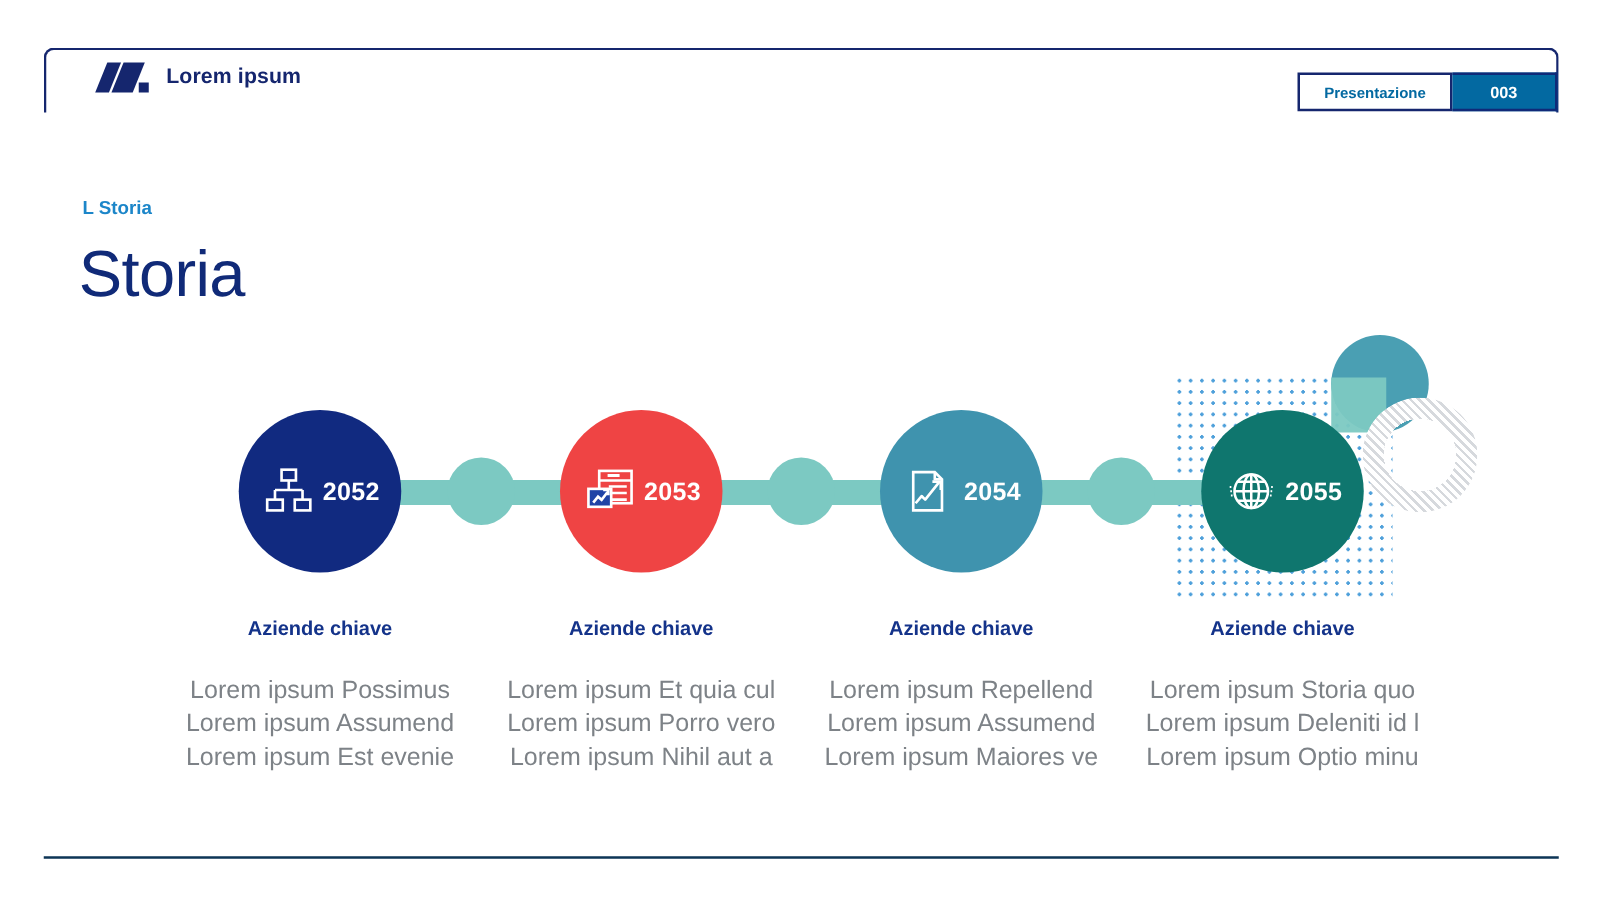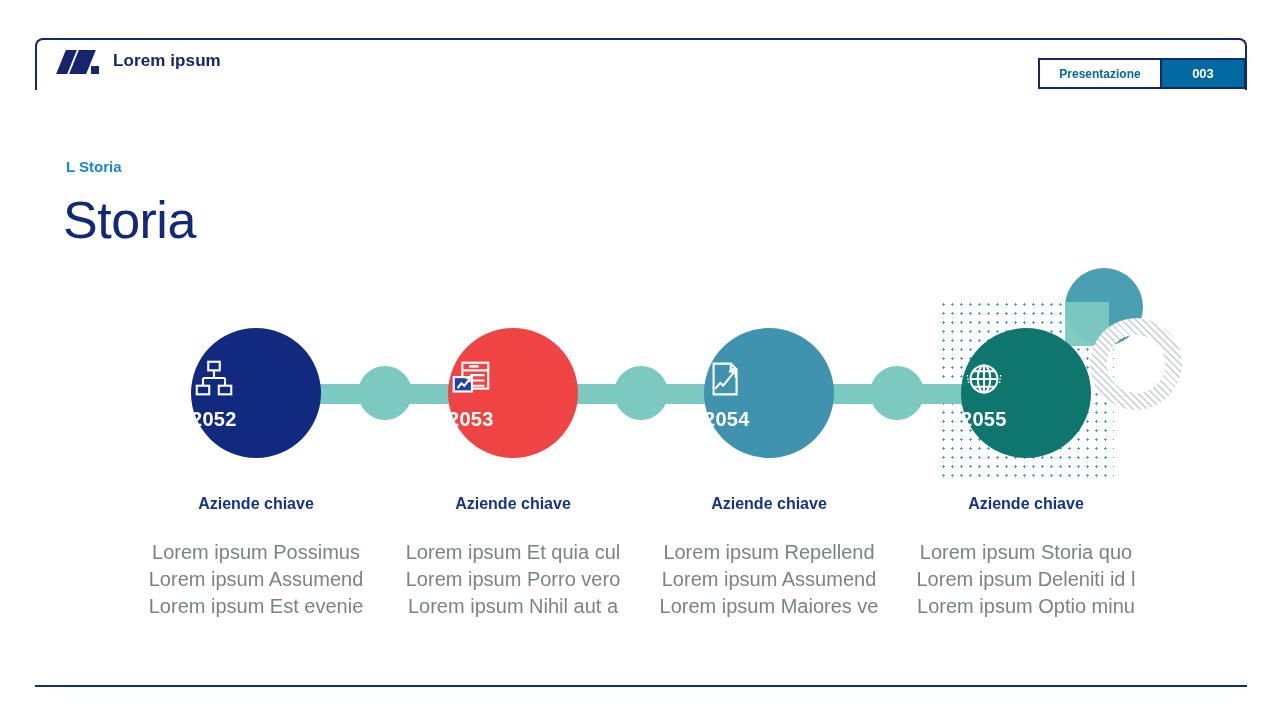--- a/index.html
+++ b/index.html
@@ -39,21 +39,21 @@
   }
 
   
   .header {
     position: absolute;
     left: 0; top: 38px;
     width: 1280px; height: 55px;
   }
   .brand {
     position: absolute;
-    left: 60px; top: 10px;
+    left: 80px; top: 10px;
     display: flex; align-items: center; gap: 11px;
   }
   .logo-mark {
     position: relative;
     width: 42px; height: 26px;
   }
   .logo-mark .bar {
     position: absolute;
     background: #15266e;
     top: 2px;
@@ -170,22 +170,22 @@
   }
   .dot-1 { left: 358px; }
   .dot-2 { left: 614px; }
   .dot-3 { left: 870px; }
 
   .tl-circle {
     position: absolute;
     top: 0;
     width: 130px; height: 130px;
     border-radius: 50%;
-    display: flex; flex-direction: column;
-    justify-content: center;
+    display: flex; flex-direction: row;
+    align-items: center; justify-content: center;
     color: #ffffff;
     gap: 4px;
   }
   .tl-1 { left: 191px; background: #112a80; }
   .tl-2 { left: 448px; background: #ef4444; }
   .tl-3 { left: 704px; background: #3f93ae; }
   .tl-4 { left: 961px; background: #0f766e; }
   .tl-icon { width: 46px; height: 46px; display: block; }
   .tl-year {
     font-size: 20px; font-weight: bold;

